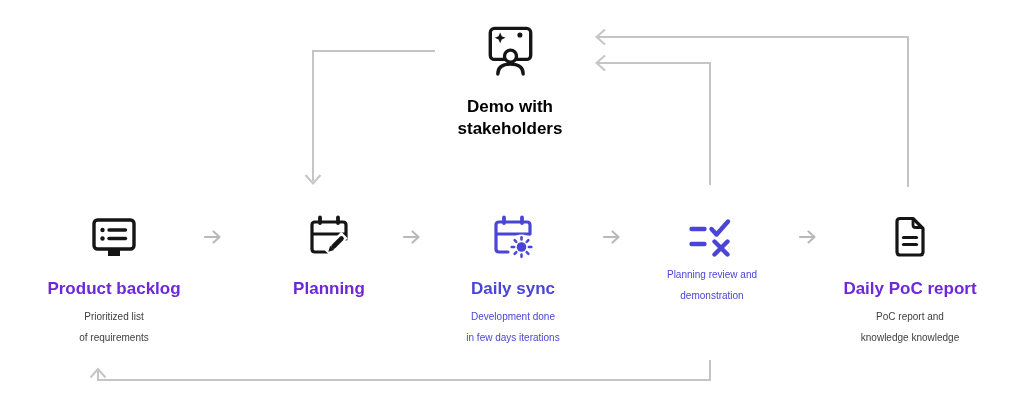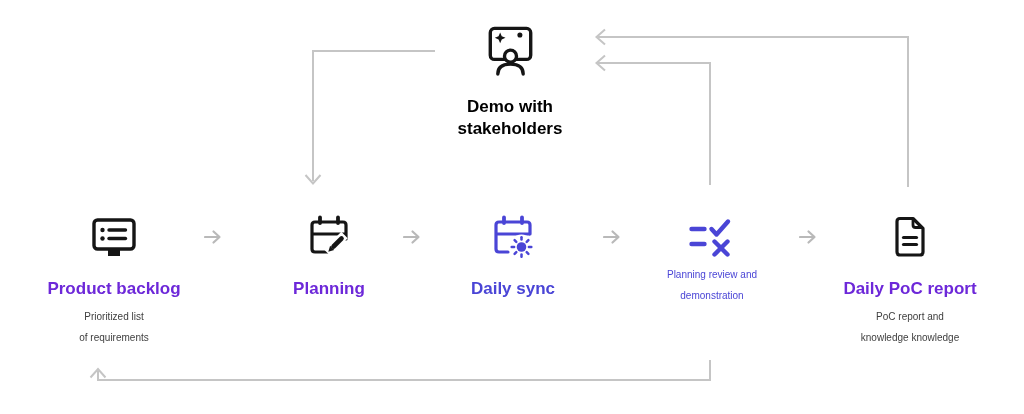--- a/index.html
+++ b/index.html
@@ -166,20 +166,22 @@
           <path d="M22.1,33 H19.7"></path>
           <path d="M36.9,33 H39.3"></path>
           <path d="M24.3,27.8 L22.6,26.1"></path>
           <path d="M34.7,38.2 L36.4,39.9"></path>
           <path d="M24.3,38.2 L22.6,39.9"></path>
           <path d="M34.7,27.8 L36.4,26.1"></path>
         </g>
       </svg>
     </div>
     <div class="stage-title">Daily sync</div>
+    <div class="stage-sub">Development done
+in few days iterations</div>
   </div>
 
   <div class="stage stage-4 accent">
     <div class="icon-box">
       <svg width="46" height="40" viewBox="0 0 46 40" fill="none">
         <g stroke="#4a45d6" stroke-width="4.4" stroke-linecap="round" stroke-linejoin="round">
           <path d="M2.5,11 H15.5"></path>
           <path d="M2.5,26 H15.5"></path>
           <path d="M22.5,11 L27.5,16.5 L39,3.5"></path>
           <path d="M25.5,23.5 L38.5,36.5"></path>

